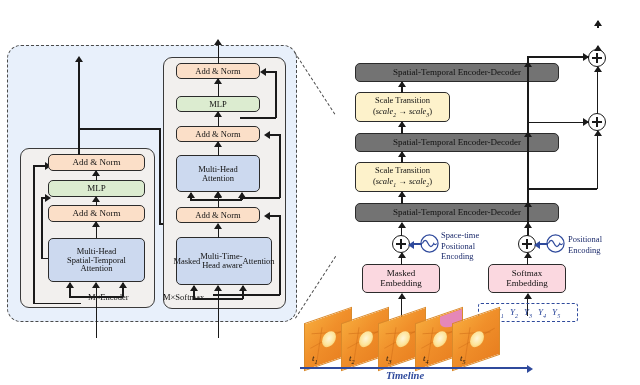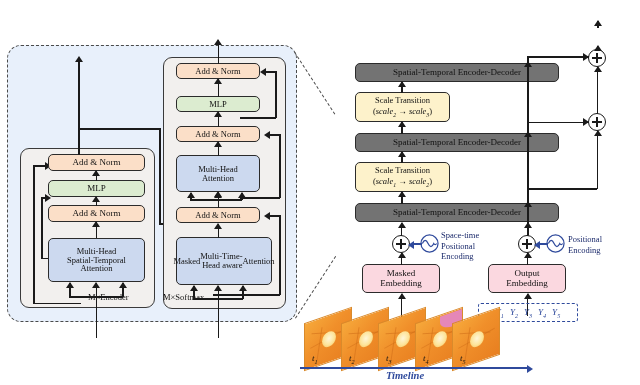--- a/index.html
+++ b/index.html
@@ -243,21 +243,21 @@
   <div class="ln vl" style="left:400.5px;top:223px;height:13px;"></div>
   <div class="ah ah-up" style="left:397.5px;top:222px;"></div>
   <div class="ln vl" style="left:526.5px;top:223px;height:13px;"></div>
   <div class="ah ah-up" style="left:523.5px;top:222px;"></div>
 
   <div class="box c-embed" style="left:362px;top:264px;width:78px;height:29px;font-size:9px;flex-direction:column;">
     <span>Masked</span>
     <span>Embedding</span>
   </div>
   <div class="box c-embed" style="left:488px;top:264px;width:78px;height:29px;font-size:9px;flex-direction:column;">
-    <span>Output</span>
+    <span>Softmax</span>
     <span>Embedding</span>
   </div>
 
   <div class="ln vl" style="left:400.5px;top:253px;height:12px;"></div>
   <div class="ah ah-up" style="left:397.5px;top:252px;"></div>
   <div class="ln vl" style="left:526.5px;top:253px;height:12px;"></div>
   <div class="ah ah-up" style="left:523.5px;top:252px;"></div>
 
   <svg class="pe" style="left:420px;top:234px;" viewBox="0 0 20 20">
     <circle cx="10" cy="10" r="9" fill="none" stroke="#2f4a9c" stroke-width="1.3"></circle>

